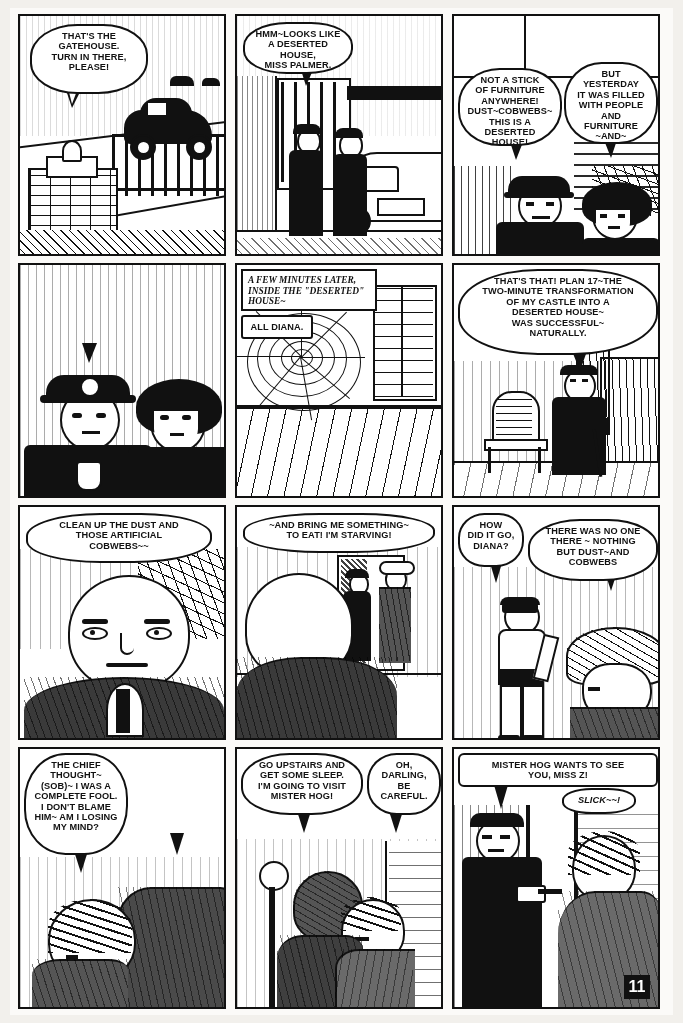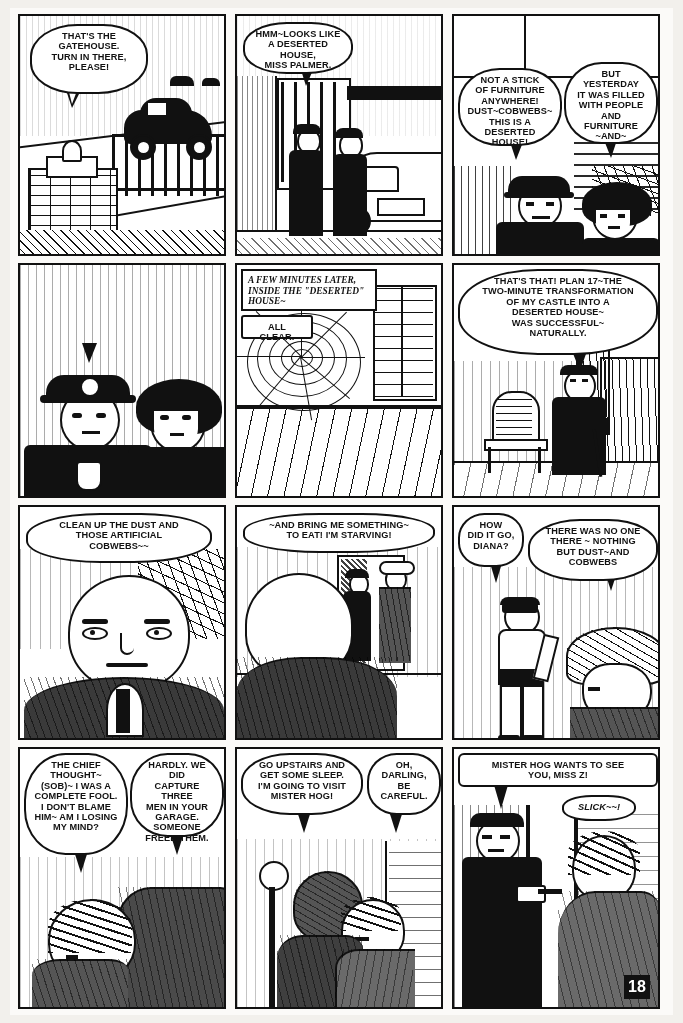--- a/index.html
+++ b/index.html
@@ -400,21 +400,21 @@
         <div class="spoke" style="left:54px;top:44px;width:64px;transform:rotate(315deg);"></div>
       </div>
 
       <div class="cap" style="left:4px;top:4px;width:136px;height:42px;">
         <div class="cap-text">A FEW MINUTES LATER,
 INSIDE THE "DESERTED"
 HOUSE~</div>
       </div>
 
       <div class="balloon rect" style="left:4px;top:50px;width:72px;height:24px;">
-        <div class="balloon-text">ALL CLEAR.</div>
+        <div class="balloon-text">ALL DIANA.</div>
       </div>
     </div>
 
     <div class="panel">
 
       <div class="ink drape" style="left:146px;top:92px;width:62px;height:130px;"></div>
       <div class="ink drape" style="left:122px;top:80px;width:30px;height:86px;"></div>
 
       <div class="ink" style="left:0;top:96px;width:146px;height:100px;background:
            repeating-linear-gradient(90deg,#111 0 1px,rgba(0,0,0,0) 1px 9px);opacity:.35;"></div>
@@ -578,27 +578,20 @@
            repeating-linear-gradient(72deg,rgba(0,0,0,.5) 0 1px,rgba(0,0,0,0) 1px 7px);"></div>
 
       <div class="balloon" style="left:4px;top:4px;width:104px;height:102px;">
         <div class="balloon-text">THE CHIEF
 THOUGHT~
 (SOB)~ I WAS A
 COMPLETE FOOL.
 I DON'T BLAME
 HIM~ AM I LOSING
 MY MIND?</div>
-      </div>
-      <div class="balloon" style="left:110px;top:4px;width:94px;height:84px;">
-        <div class="balloon-text">HARDLY. WE DID
-CAPTURE THREE
-MEN IN YOUR
-GARAGE. SOMEONE
-FREED THEM.</div>
       </div>
       <div class="tail" style="left:54px;top:102px;border-width:22px 7px 0 7px;border-color:#111 transparent transparent transparent;"></div>
       <div class="tail" style="left:150px;top:84px;border-width:22px 7px 0 7px;border-color:#111 transparent transparent transparent;"></div>
     </div>
 
     <div class="panel">
       <div class="ink" style="left:0;top:90px;width:208px;height:172px;background:
            repeating-linear-gradient(90deg,#111 0 1px,rgba(0,0,0,0) 1px 9px);opacity:.25;"></div>
 
       <div class="ink white" style="left:22px;top:112px;width:26px;height:26px;border-radius:50%;"></div>
@@ -663,21 +656,21 @@
       <div class="ink" style="left:114px;top:82px;width:72px;height:44px;background:
            repeating-linear-gradient(24deg,#111 0 2px,rgba(0,0,0,0) 2px 8px);border-radius:50% 50% 0 0;"></div>
       <div class="ink" style="left:104px;top:142px;width:104px;height:120px;background:#6a6a6a;border-top:2px solid #111;border-radius:36% 20% 0 0;"></div>
       <div class="ink" style="left:104px;top:142px;width:104px;height:120px;background:
            repeating-linear-gradient(76deg,rgba(0,0,0,.45) 0 1px,rgba(0,0,0,0) 1px 8px);"></div>
 
       <div class="balloon rect" style="left:4px;top:4px;width:200px;height:34px;border-radius:6px;">
         <div class="balloon-text">MISTER HOG WANTS TO SEE
 YOU, MISS Z!</div>
       </div>
-      <div class="balloon" style="left:108px;top:46px;width:74px;height:26px;">
+      <div class="balloon" style="left:108px;top:39px;width:74px;height:26px;">
         <div class="balloon-text" style="font-style:italic;">SLICK~~!</div>
       </div>
       <div class="tail" style="left:40px;top:36px;border-width:24px 7px 0 7px;border-color:#111 transparent transparent transparent;"></div>
-      <div class="pagenum">18</div>
+      <div class="pagenum">11</div>
     </div>
 
   </div>
 </div>
 
 </body></html>

